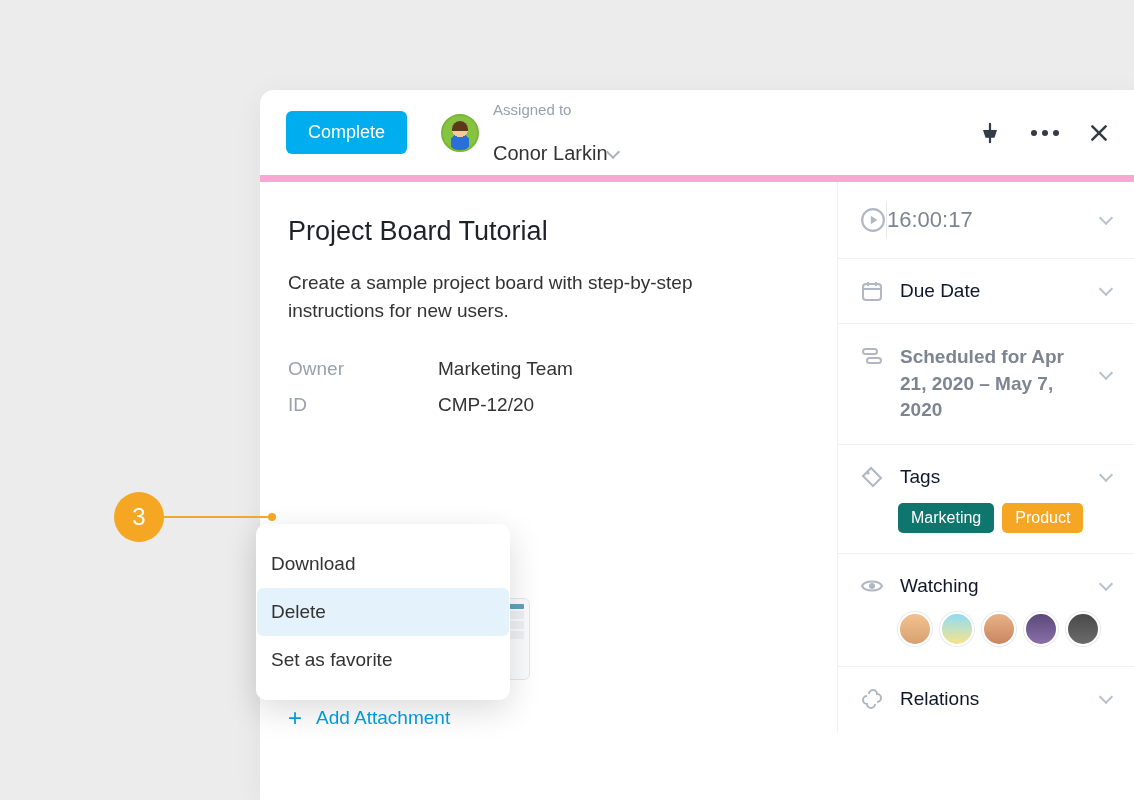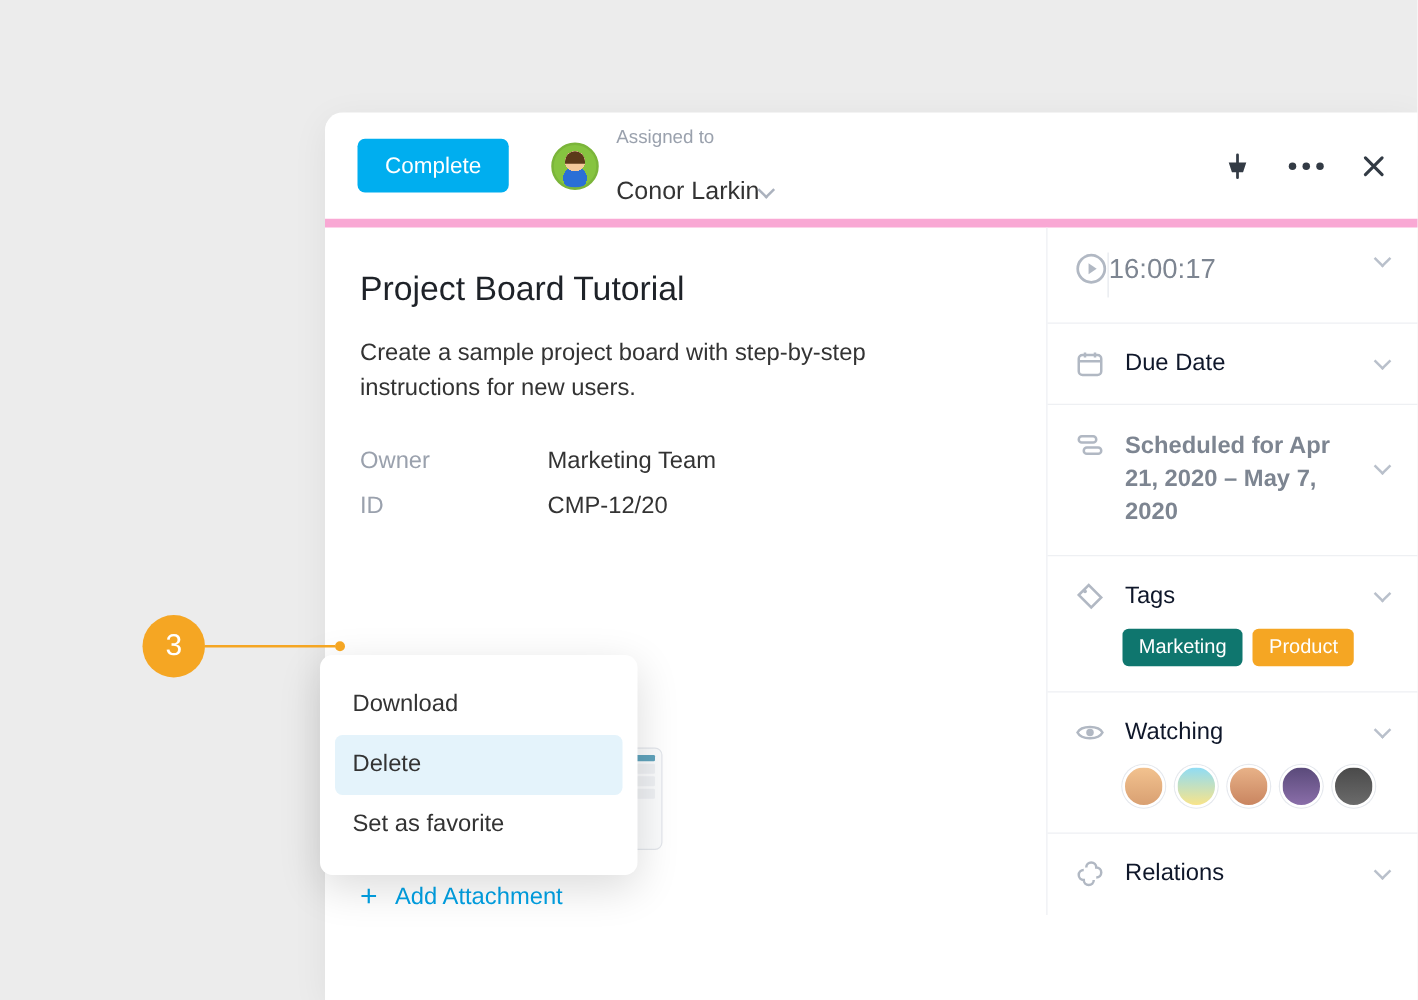--- a/index.html
+++ b/index.html
@@ -97,21 +97,21 @@
     .add-attach { display: flex; align-items: center; gap: 14px; color: #00a1e4; font-size: 19px; margin-top: 24px; cursor: pointer; }
     .plus-icon { font-size: 24px; font-weight: 300; }
     
     .ctx-menu {
       position: absolute;
       left: -4px; top: 342px;
       width: 254px;
       background: #fff;
       border-radius: 10px;
       box-shadow: 0 10px 34px rgba(0,0,0,0.14);
-      padding: 16px 12px;
+      padding: 16px 1px;
       z-index: 10;
     }
     .ctx-item {
       padding: 13px 14px; font-size: 19px; color: #333; border-radius: 6px; cursor: pointer;
     }
     .ctx-item.highlight { background: #e4f3fb; }
     
     .callout {
       position: absolute;
       left: 114px; top: 492px;
@@ -134,21 +134,21 @@
       position: relative;
     }
     .side-head { display: flex; align-items: center; gap: 16px; }
     .side-head .label { font-size: 19px; color: #0f172a; flex: 1; }
     .side-chev {
       width: 10px; height: 10px;
       border-right: 2px solid #b9c0cb; border-bottom: 2px solid #b9c0cb;
       transform: rotate(45deg); margin-bottom: 4px;
     }
     .side-icon { stroke: #b1b8c3; fill: none; stroke-width: 2; }
-    .timer-row { display: flex; align-items: flex-start; }
+    .timer-row { display: flex; align-items: center; }
     .timer-sep { width: 1px; height: 36px; background: #e6e9ee; }
     .tags-wrap { display: flex; gap: 8px; margin-top: 14px; margin-left: 38px; }
     .tag { padding: 6px 13px; border-radius: 5px; font-size: 16px; color: #fff; }
     .tag.purple { background: #0f766e; }
     .tag.orange { background: #f5a623; }
     .watchers { display: flex; gap: 8px; margin-top: 14px; margin-left: 38px; }
     .watch-av { width: 34px; height: 34px; border-radius: 50%; border: 2px solid #fff; box-shadow: 0 0 0 1px #e6e9ee; }
     .wa1{background:linear-gradient(#f2c28f,#d9a072);} .wa2{background:linear-gradient(#8fdcf5,#f8e48a);} .wa3{background:linear-gradient(#e8b288,#c98560);} .wa4{background:linear-gradient(#5a4a7a,#8a6ea9);} .wa5{background:linear-gradient(#4a4a4a,#6b6b6b);}
     .schedule-text { font-size: 19px; color: #7d8591; line-height: 1.4; }
     .side-row.sched .side-head { align-items: flex-start; font-weight: bold; }

